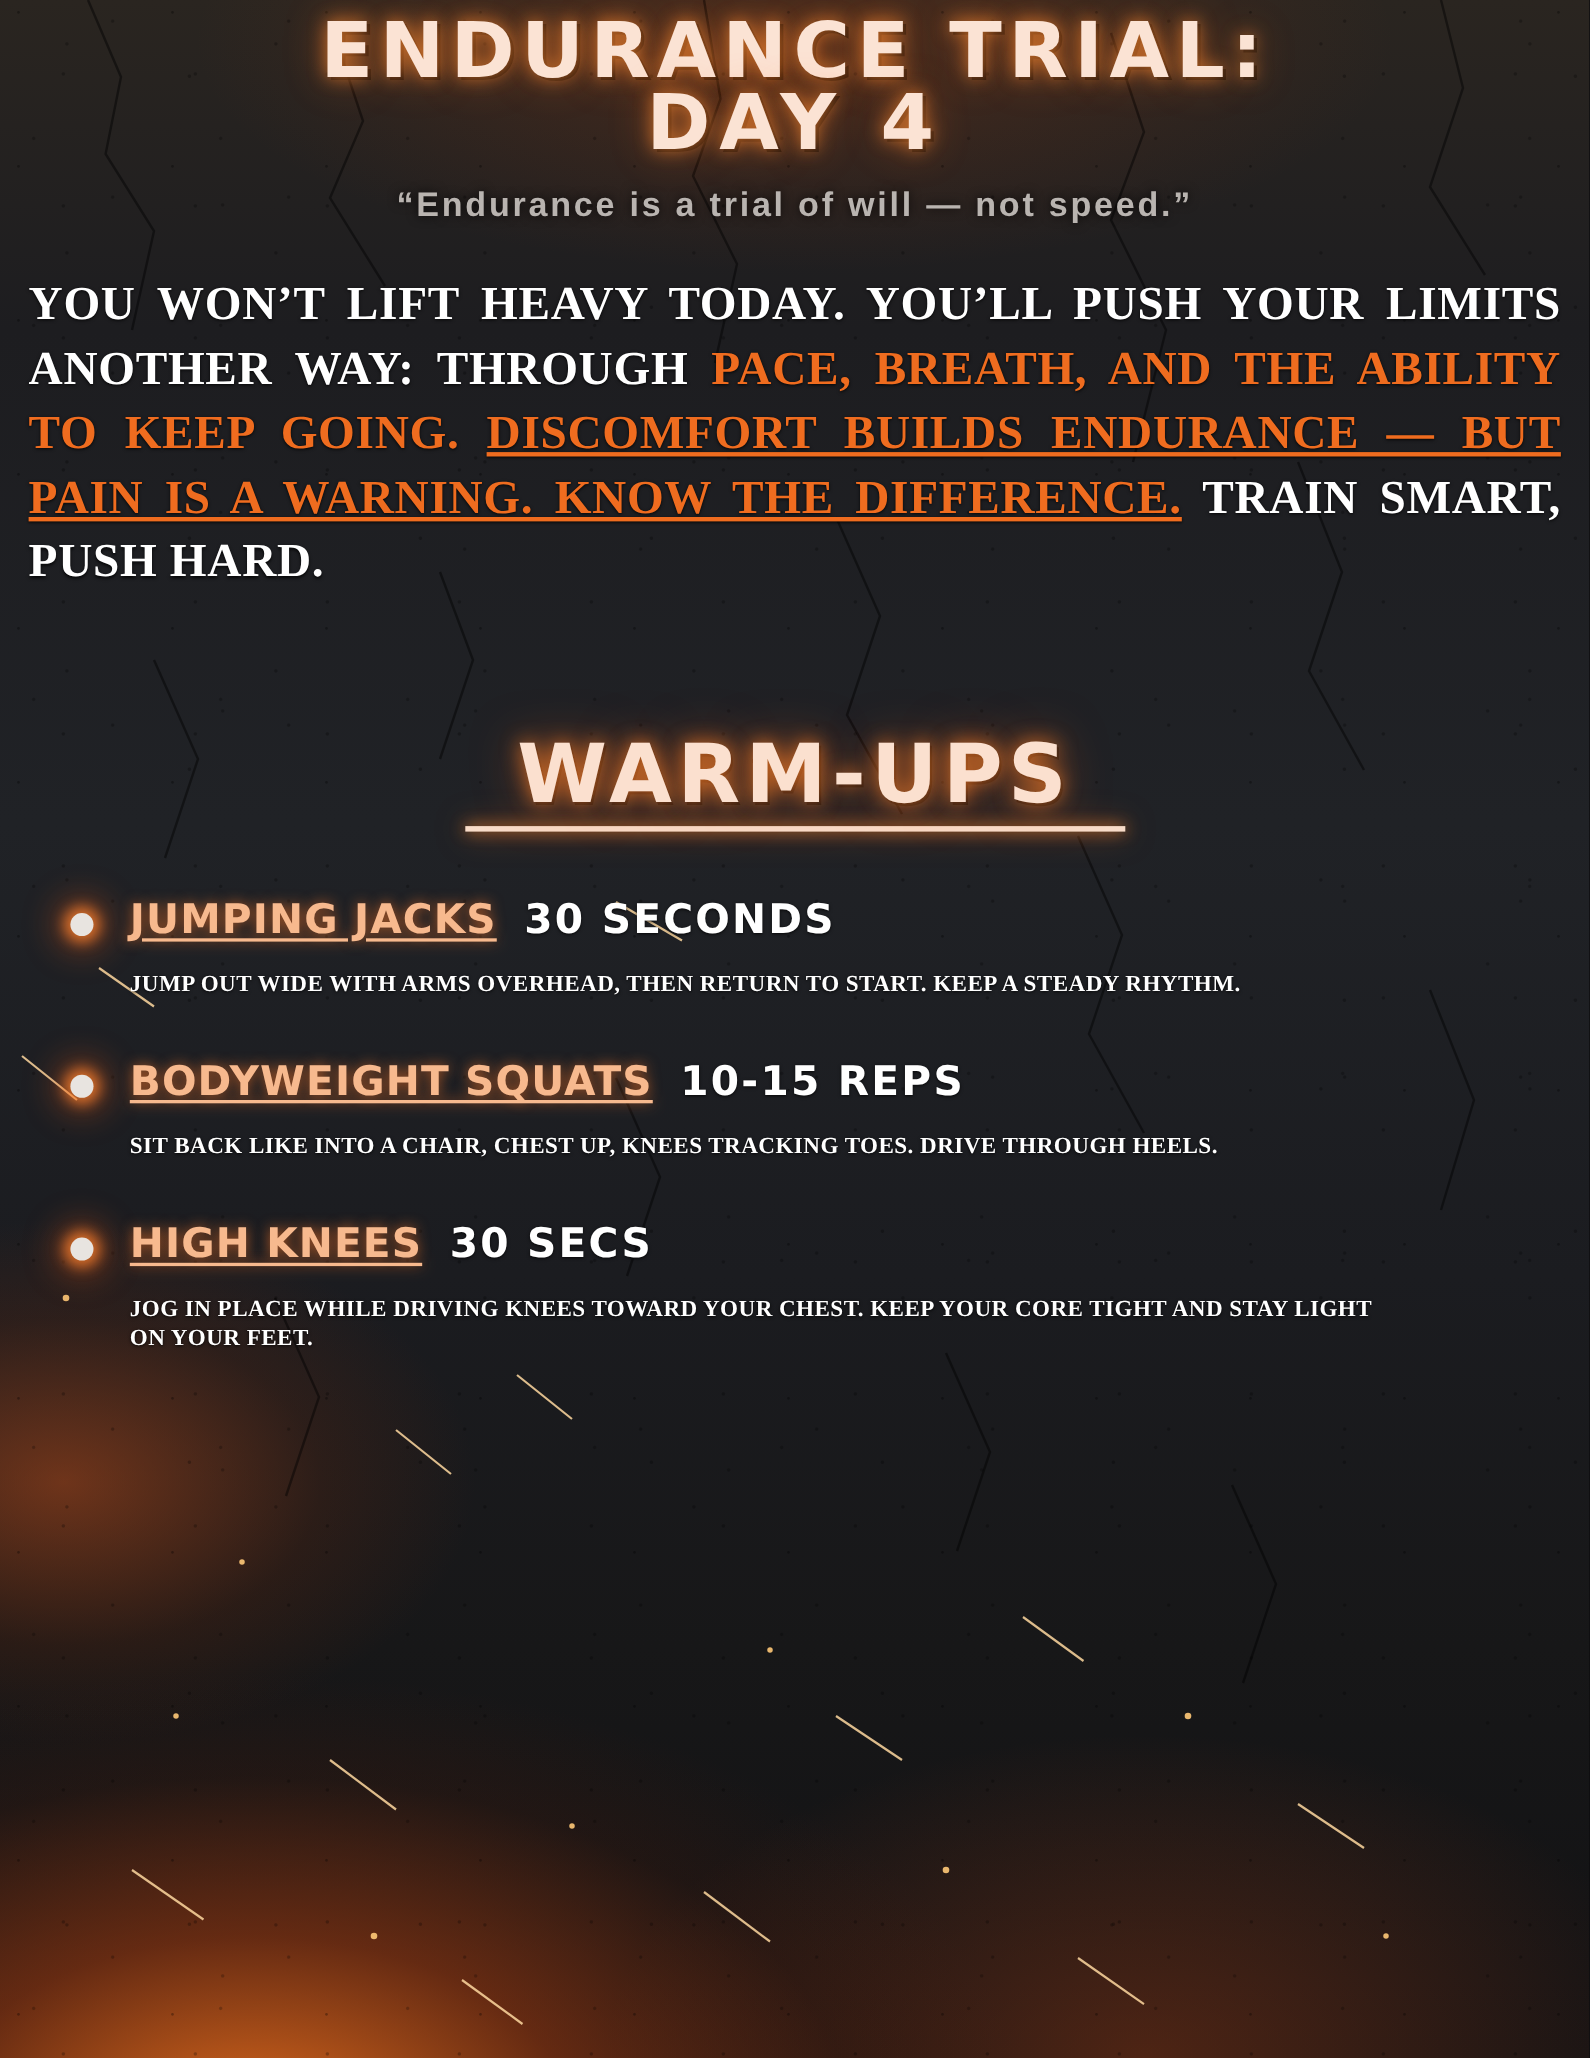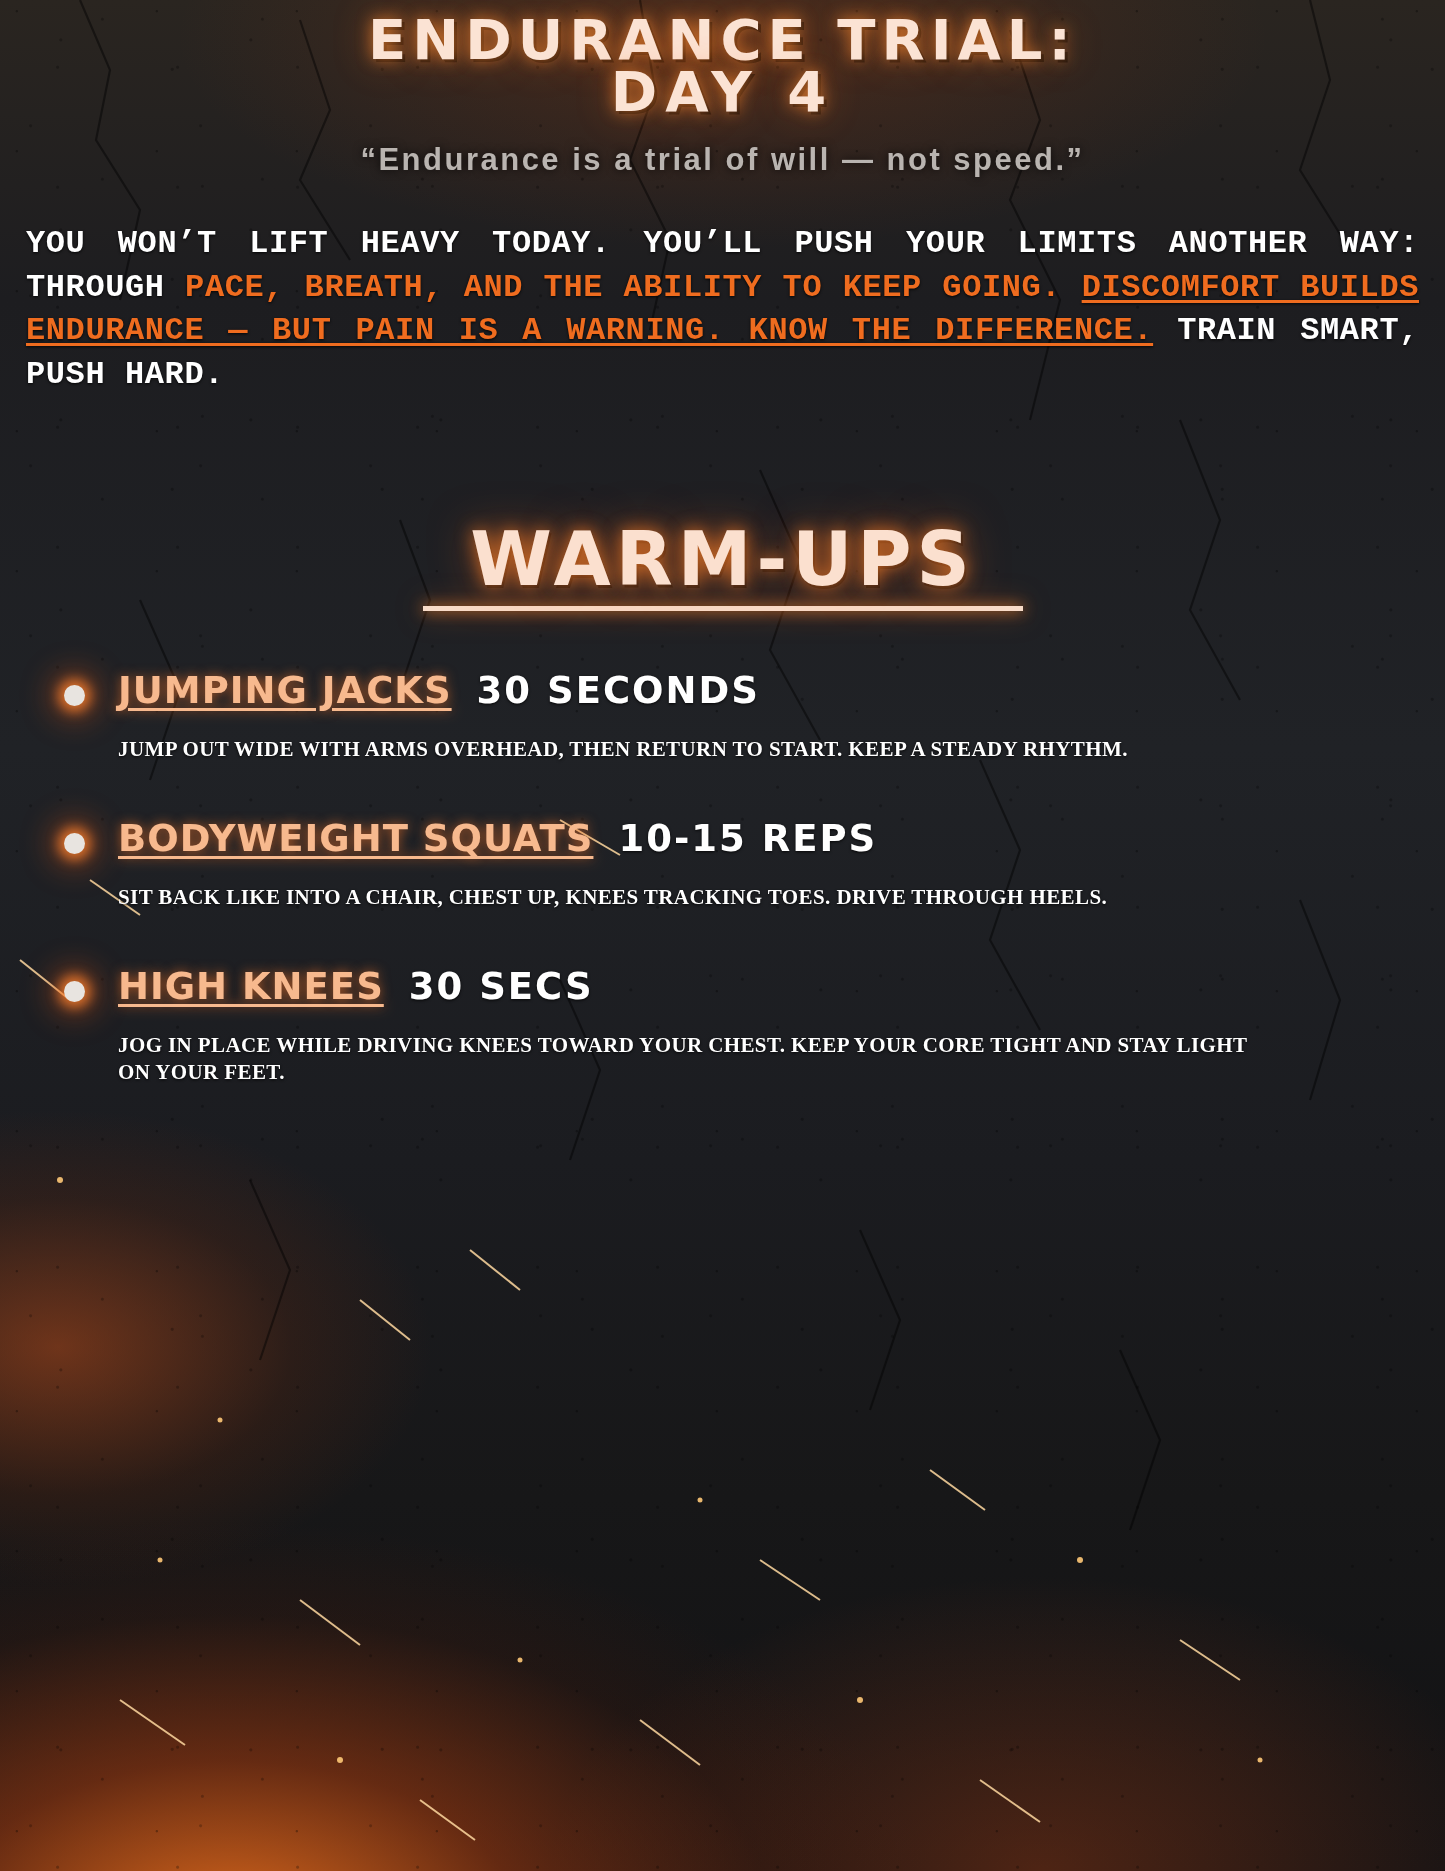--- a/index.html
+++ b/index.html
@@ -53,21 +53,21 @@
     position: relative;
     z-index: 5;
   }
 
   
   .title {
     text-align: center;
     padding: 14px 40px 0 40px;
     font-family: "DejaVu Sans", sans-serif;
     font-weight: bold;
-    font-size: 56px;
+    font-size: 70px;
     line-height: 0.93;
     letter-spacing: 6px;
     color: #fbe3d4;
     text-transform: uppercase;
     text-shadow:
       0 0 16px rgba(255,140,50,0.75),
       0 0 38px rgba(255,110,30,0.45),
       3px 3px 0 rgba(0,0,0,0.55);
   }
   .title .line2 { display: block; letter-spacing: 8px; }
@@ -78,23 +78,23 @@
     font-weight: bold;
     font-size: 31px;
     letter-spacing: 2.5px;
     color: #b9b4b0;
     text-shadow: 0 0 10px rgba(0,0,0,0.8);
   }
 
   
   .intro {
     margin: 44px 26px 0 26px;
-    font-family: Liberation Mono, monospace;
-    font-weight: bold;
-    font-size: 32px;
+    font-family: Liberation Serif, serif;
+    font-weight: bold;
+    font-size: 43px;
     line-height: 1.36;
     letter-spacing: 0.6px;
     color: #ffffff;
     text-transform: uppercase;
     text-align: justify;
     text-shadow: 0 1px 3px rgba(0,0,0,0.85);
   }
   .intro .accent { color: #ef6c1f; }
   .intro .accent-u { color: #ef6c1f; text-decoration: underline; text-underline-offset: 4px; }
 

